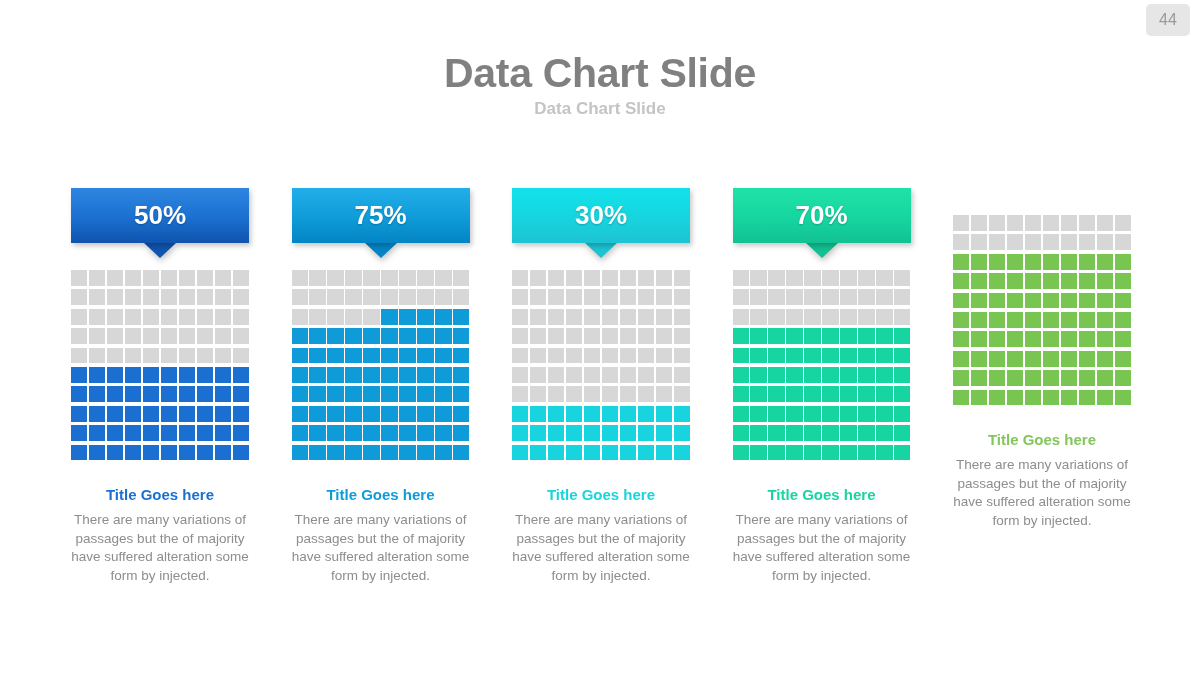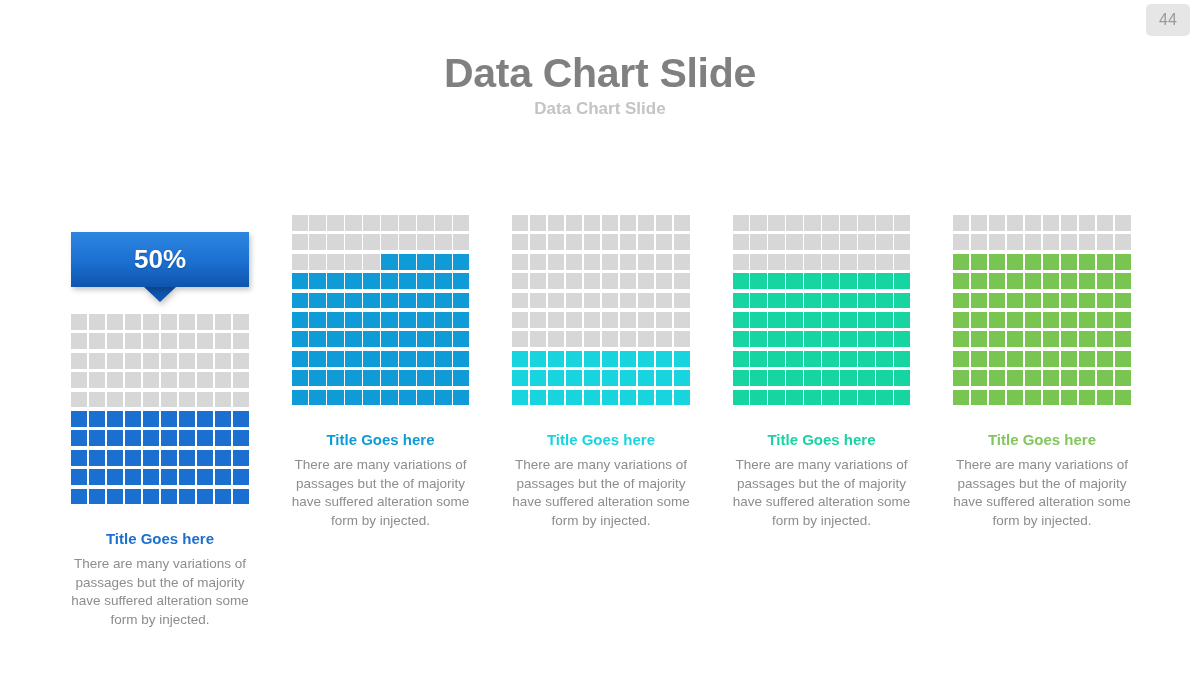--- a/index.html
+++ b/index.html
@@ -35,21 +35,21 @@
 
   
   .columns {
     position: absolute; top: 188px; left: 62px;
     width: 1078px;
     display: flex; justify-content: space-between;
   }
   .col { width: 196px; display: flex; flex-direction: column; align-items: center; }
 
   
-  .badge-wrap { position: relative; width: 178px; height: 55px; margin-top: 44px; }
+  .badge-wrap { position: relative; width: 178px; height: 55px; }
   .badge {
     width: 178px; height: 55px;
     display: flex; align-items: center; justify-content: center;
     color: #ffffff; font-size: 26px; font-weight: bold;
     text-shadow: 0 1px 2px rgba(0,0,0,0.22);
     box-shadow: 2px 3px 5px rgba(0,0,0,0.22);
     position: relative; z-index: 2;
   }
   .badge-arrow {
     position: absolute; left: 50%; top: 55px;
@@ -204,20 +204,26 @@
           <div class="cell" style="background: rgb(27, 111, 208);"></div>
           <div class="cell" style="background: rgb(27, 111, 208);"></div>
           <div class="cell" style="background: rgb(27, 111, 208);"></div>
           <div class="cell" style="background: rgb(27, 111, 208);"></div>
           <div class="cell" style="background: rgb(27, 111, 208);"></div>
         </div>
         <div class="item-title" style="color: rgb(27, 111, 208);">Title Goes here</div>
         <div class="item-desc">There are many variations of passages but the of majority have suffered alteration some form by injected.</div>
       </div>
       <div class="col">
+        <div class="badge-wrap">
+          <div class="badge" style="background: linear-gradient(rgb(34, 174, 232) 0%, rgb(14, 155, 216) 55%, rgb(4, 132, 196) 100%);">
+            <span>75%</span>
+          </div>
+          <div class="badge-arrow" style="border-top: 15px solid rgb(4, 132, 196);"></div>
+        </div>
         <div class="grid">
           <div class="cell" style="background: rgb(215, 215, 215);"></div>
           <div class="cell" style="background: rgb(215, 215, 215);"></div>
           <div class="cell" style="background: rgb(215, 215, 215);"></div>
           <div class="cell" style="background: rgb(215, 215, 215);"></div>
           <div class="cell" style="background: rgb(215, 215, 215);"></div>
           <div class="cell" style="background: rgb(215, 215, 215);"></div>
           <div class="cell" style="background: rgb(215, 215, 215);"></div>
           <div class="cell" style="background: rgb(215, 215, 215);"></div>
           <div class="cell" style="background: rgb(215, 215, 215);"></div>
@@ -310,20 +316,26 @@
           <div class="cell" style="background: rgb(14, 155, 216);"></div>
           <div class="cell" style="background: rgb(14, 155, 216);"></div>
           <div class="cell" style="background: rgb(14, 155, 216);"></div>
           <div class="cell" style="background: rgb(14, 155, 216);"></div>
           <div class="cell" style="background: rgb(14, 155, 216);"></div>
         </div>
         <div class="item-title" style="color: rgb(14, 155, 216);">Title Goes here</div>
         <div class="item-desc">There are many variations of passages but the of majority have suffered alteration some form by injected.</div>
       </div>
       <div class="col">
+        <div class="badge-wrap">
+          <div class="badge" style="background: linear-gradient(rgb(18, 226, 234) 0%, rgb(23, 212, 222) 55%, rgb(29, 195, 210) 100%);">
+            <span>30%</span>
+          </div>
+          <div class="badge-arrow" style="border-top: 15px solid rgb(29, 195, 210);"></div>
+        </div>
         <div class="grid">
           <div class="cell" style="background: rgb(215, 215, 215);"></div>
           <div class="cell" style="background: rgb(215, 215, 215);"></div>
           <div class="cell" style="background: rgb(215, 215, 215);"></div>
           <div class="cell" style="background: rgb(215, 215, 215);"></div>
           <div class="cell" style="background: rgb(215, 215, 215);"></div>
           <div class="cell" style="background: rgb(215, 215, 215);"></div>
           <div class="cell" style="background: rgb(215, 215, 215);"></div>
           <div class="cell" style="background: rgb(215, 215, 215);"></div>
           <div class="cell" style="background: rgb(215, 215, 215);"></div>
@@ -416,20 +428,26 @@
           <div class="cell" style="background: rgb(23, 212, 222);"></div>
           <div class="cell" style="background: rgb(23, 212, 222);"></div>
           <div class="cell" style="background: rgb(23, 212, 222);"></div>
           <div class="cell" style="background: rgb(23, 212, 222);"></div>
           <div class="cell" style="background: rgb(23, 212, 222);"></div>
         </div>
         <div class="item-title" style="color: rgb(23, 212, 222);">Title Goes here</div>
         <div class="item-desc">There are many variations of passages but the of majority have suffered alteration some form by injected.</div>
       </div>
       <div class="col">
+        <div class="badge-wrap">
+          <div class="badge" style="background: linear-gradient(rgb(32, 227, 168) 0%, rgb(22, 213, 160) 55%, rgb(18, 193, 147) 100%);">
+            <span>70%</span>
+          </div>
+          <div class="badge-arrow" style="border-top: 15px solid rgb(18, 193, 147);"></div>
+        </div>
         <div class="grid">
           <div class="cell" style="background: rgb(215, 215, 215);"></div>
           <div class="cell" style="background: rgb(215, 215, 215);"></div>
           <div class="cell" style="background: rgb(215, 215, 215);"></div>
           <div class="cell" style="background: rgb(215, 215, 215);"></div>
           <div class="cell" style="background: rgb(215, 215, 215);"></div>
           <div class="cell" style="background: rgb(215, 215, 215);"></div>
           <div class="cell" style="background: rgb(215, 215, 215);"></div>
           <div class="cell" style="background: rgb(215, 215, 215);"></div>
           <div class="cell" style="background: rgb(215, 215, 215);"></div>

